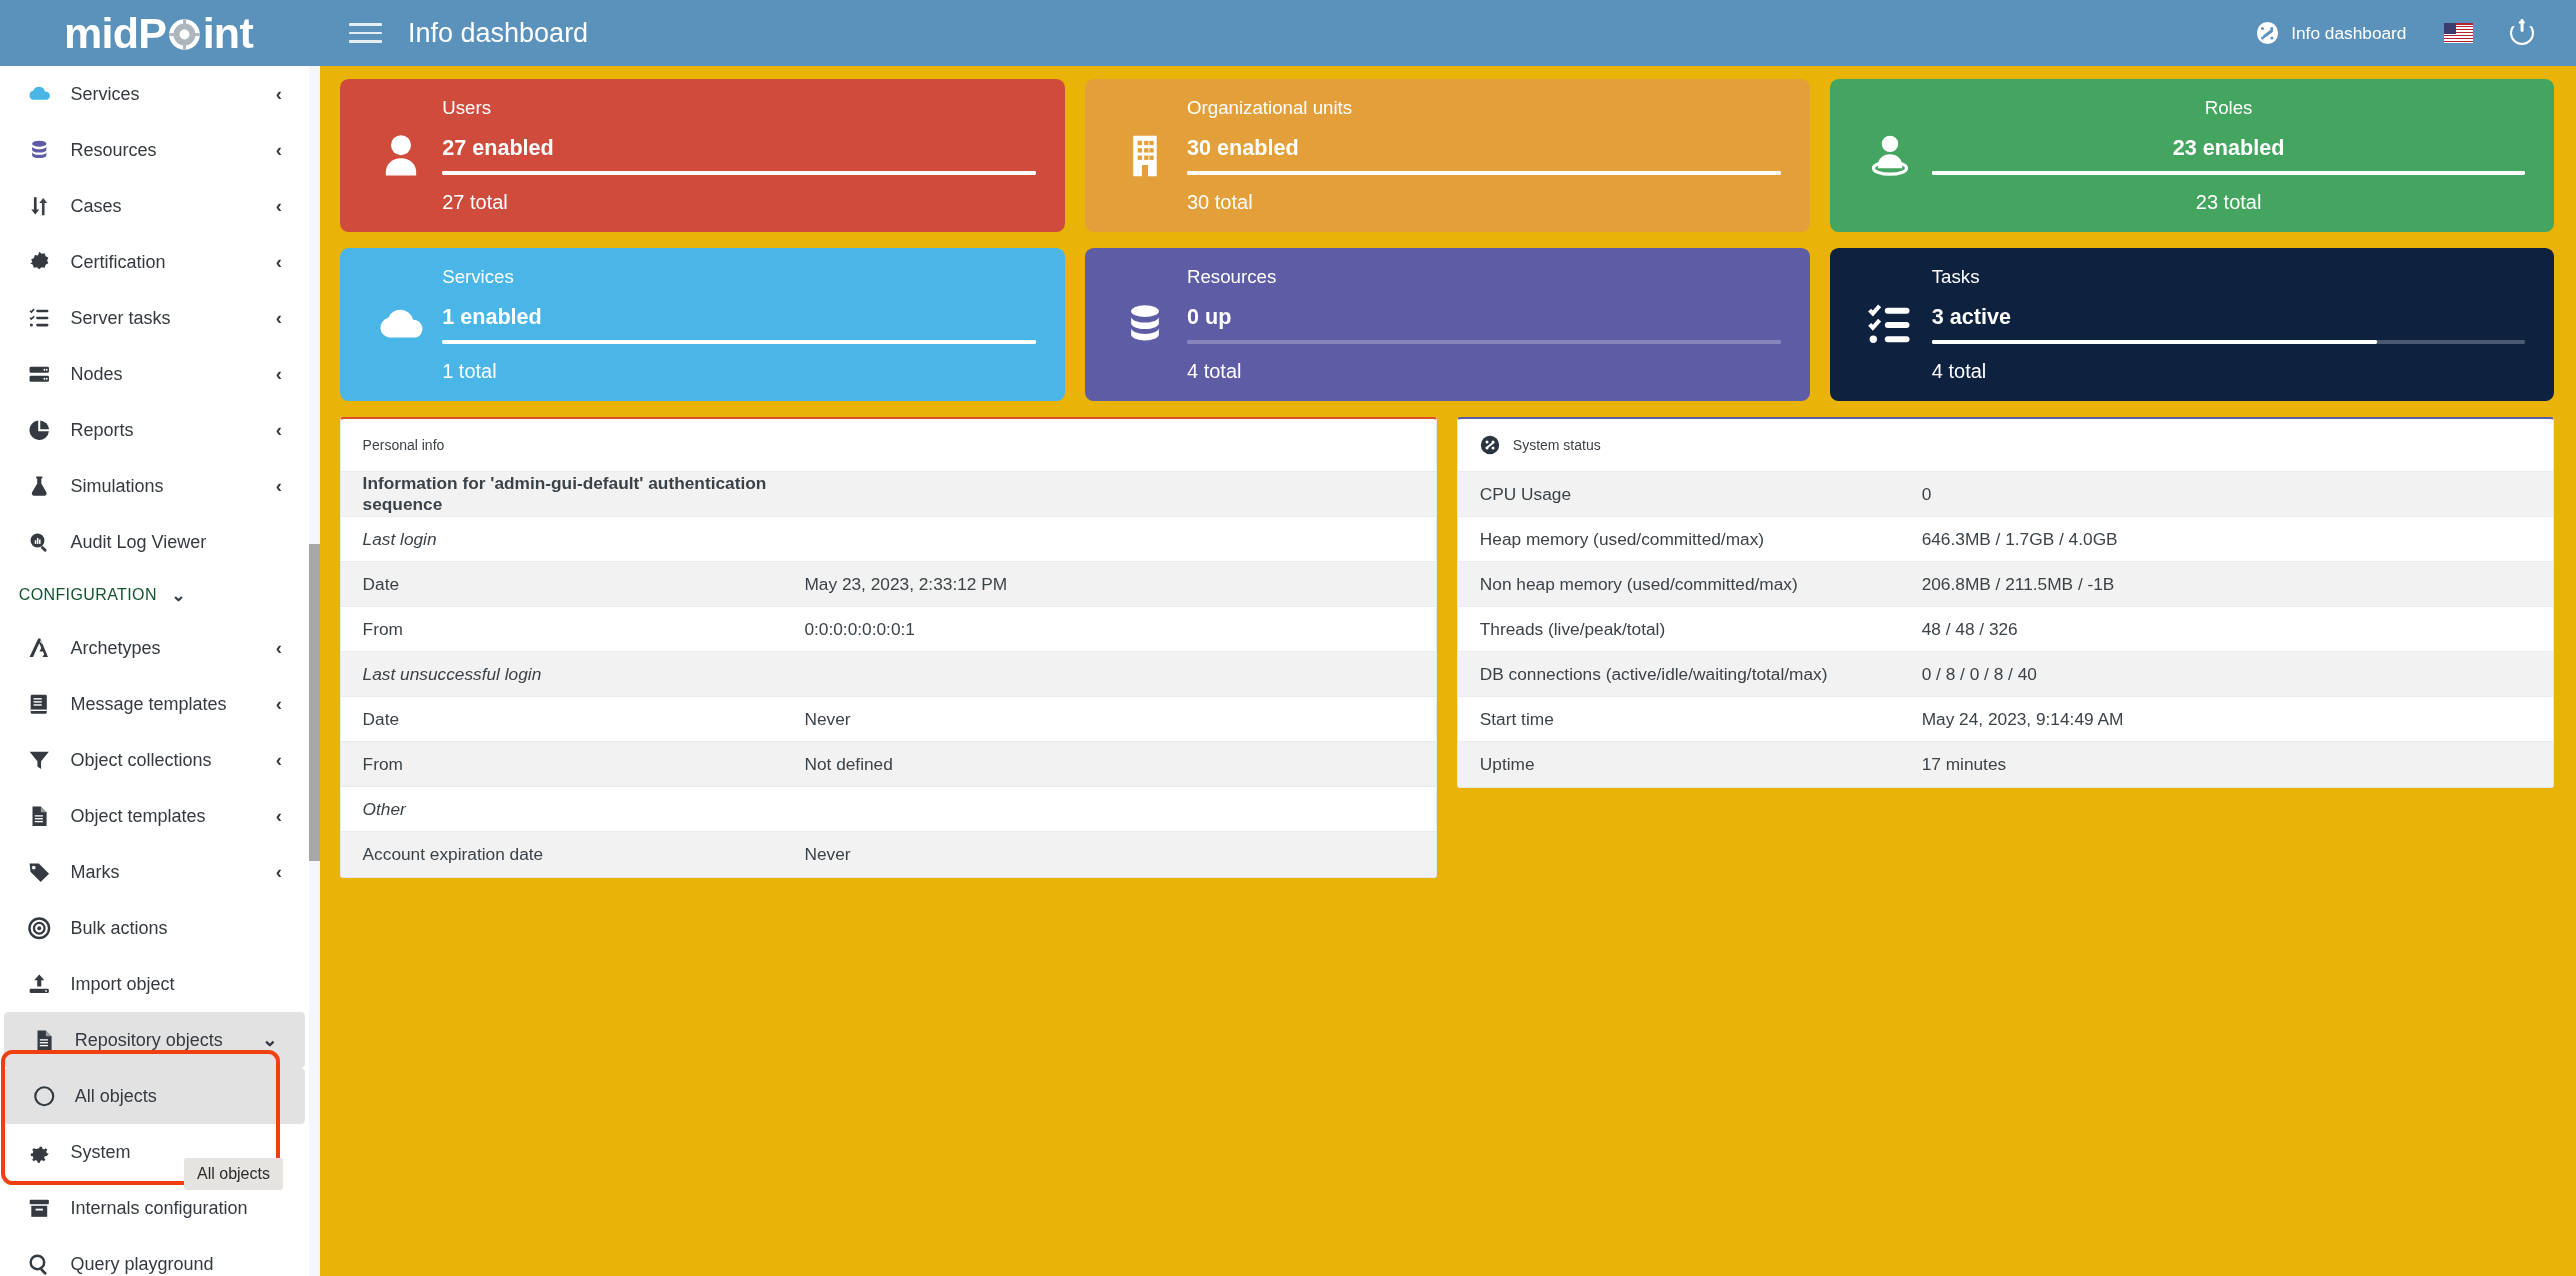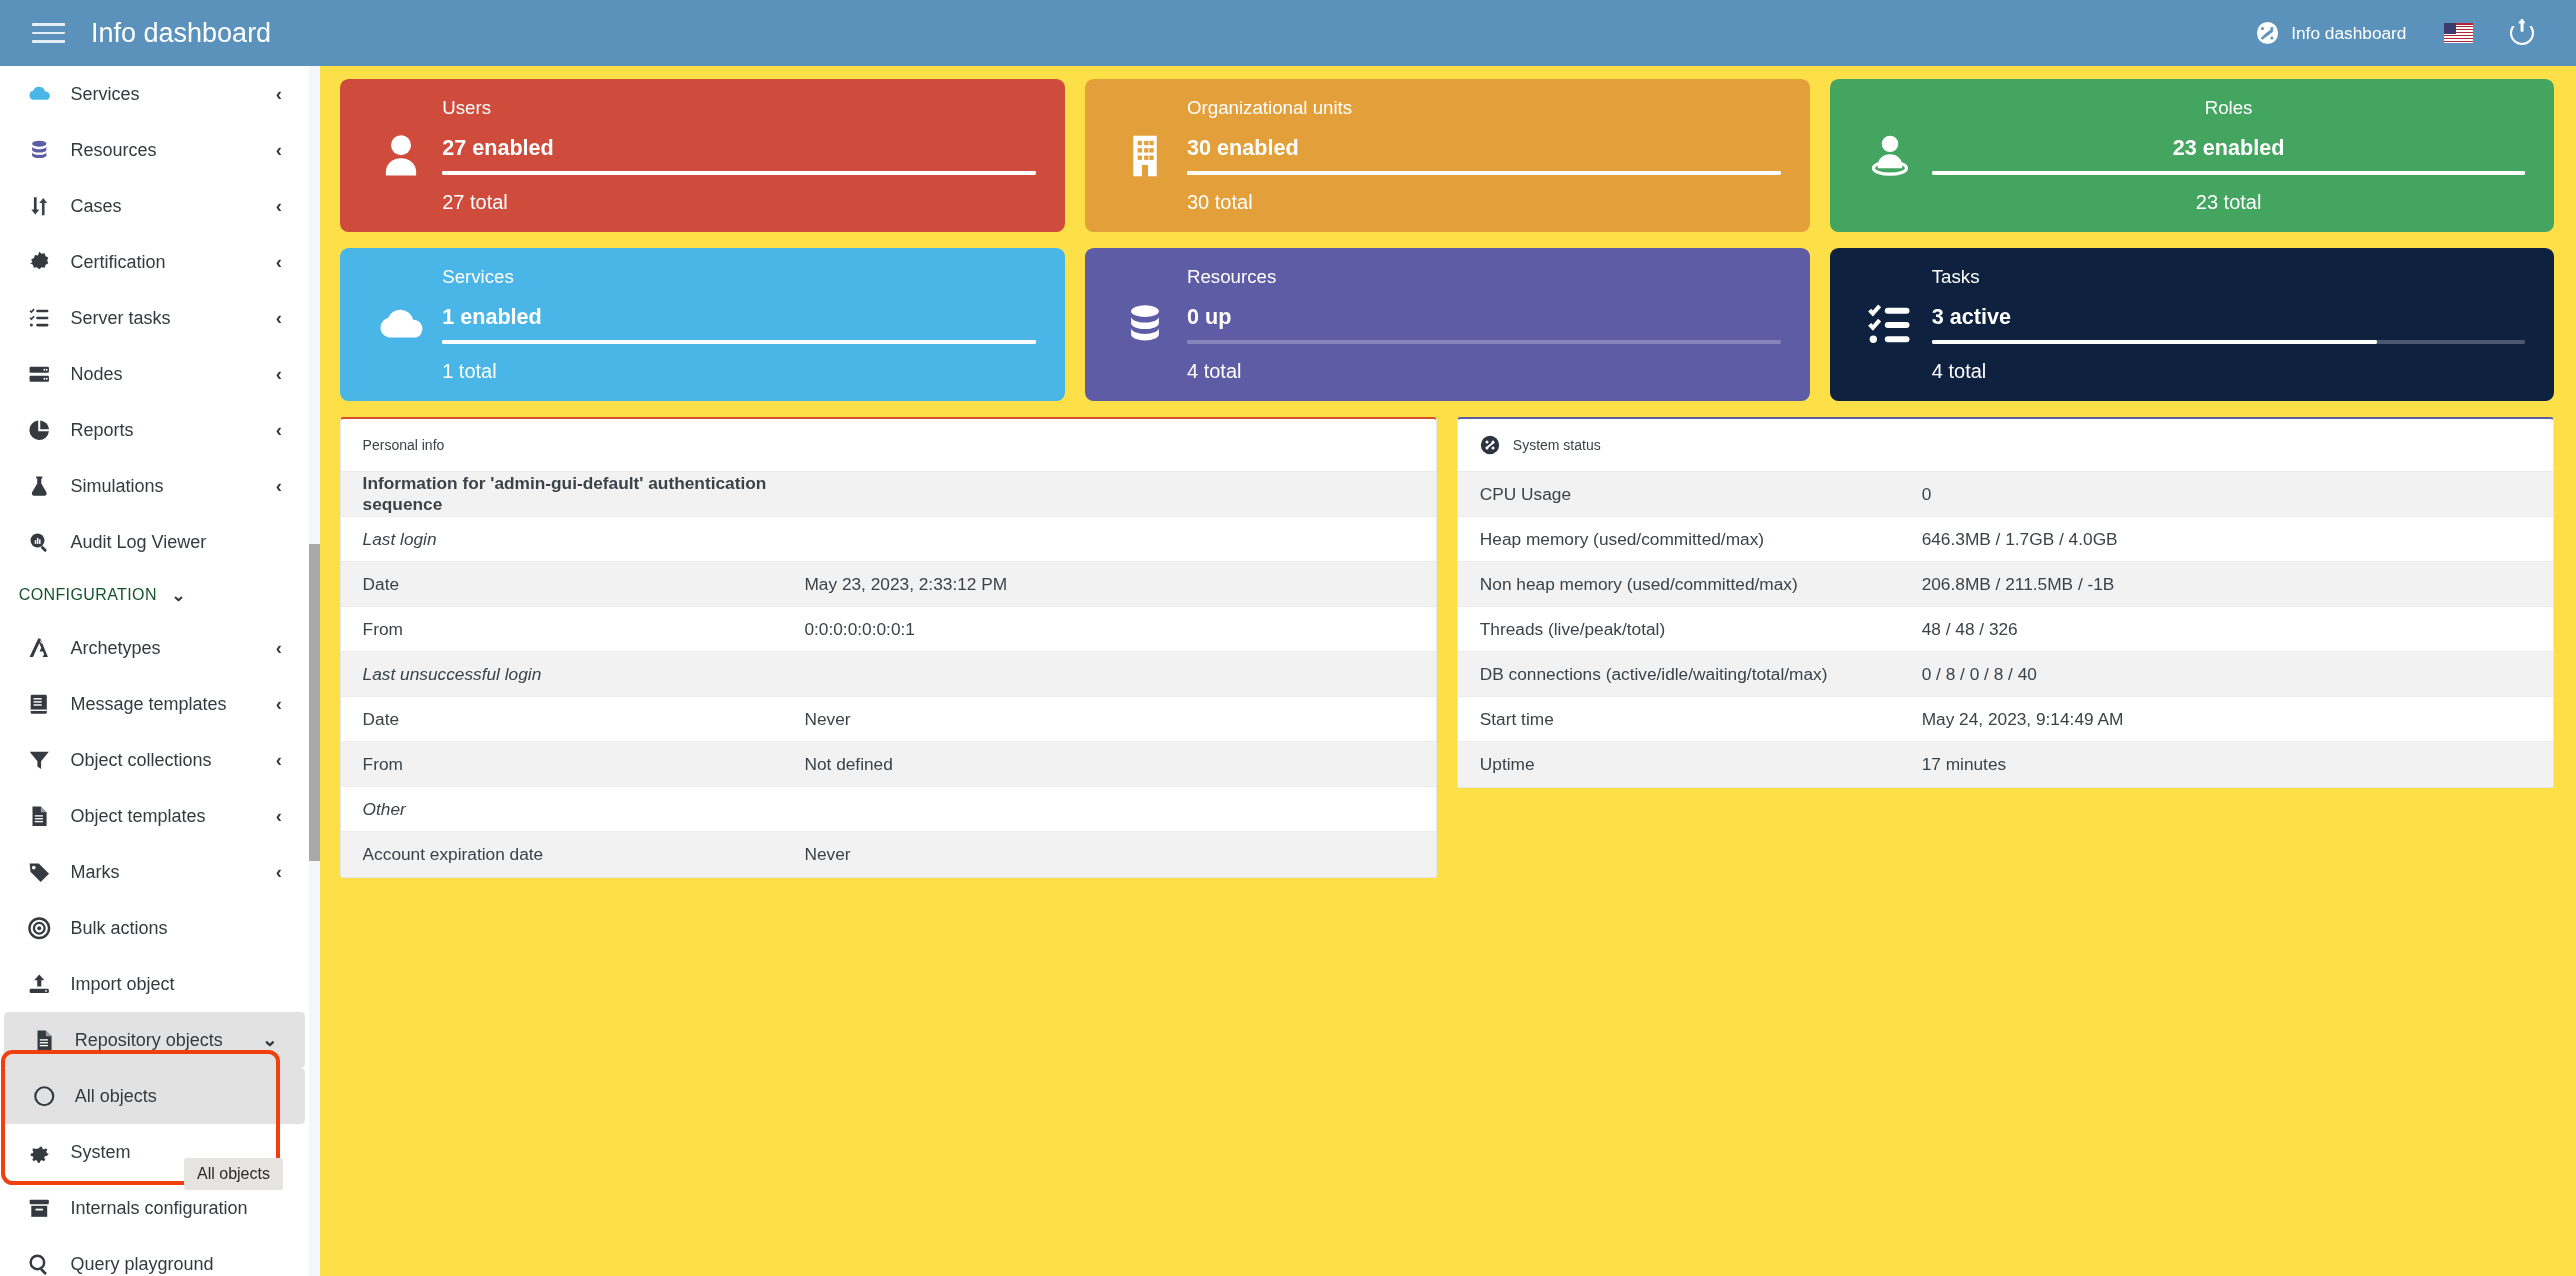--- a/index.html
+++ b/index.html
@@ -113,21 +113,21 @@
     border: 4.3px solid #f0400f; border-radius: 11.5px; pointer-events: none;
   }
   .tooltip {
     position: absolute; left: 184px; top: 1092px;
     background: #e6e4e0; color: #2b2b2b; font-size: 16px;
     padding: 7.2px 13px; border-radius: 2.9px; white-space: nowrap;
   }
 
   
   .main { position: absolute; left: 320px; top: 66px; width: 2256px; height: 1210px;
-          background: #fde047; padding: 13px 21.6px 0 20px; }
+          background: #eab308; padding: 13px 21.6px 0 20px; }
 
   .card-row { display: flex; gap: 20px; margin-bottom: 16px; }
   .info-card {
     flex: 1; height: 153px; border-radius: 8.6px; position: relative;
     padding: 18.7px 29px 18.7px 26px; display: flex; align-items: center;
     color: #ffffff; overflow: hidden;
   }
   .card-icon { width: 69px; flex: 0 0 69px; display: flex; align-items: center;
                justify-content: center; }
   .card-body { flex: 1; display: flex; flex-direction: column; justify-content: center;
@@ -160,20 +160,43 @@
   .row.head-row { font-weight: bold; }
   .row.group-row .rkey { font-style: italic; }
   .row:last-child { border-bottom: none; }
 </style>
 </head>
 <body>
 
 <div class="app">
 
   <div class="topbar">
+    <div class="brand">
+      <div class="brand-logo">
+        <span>midP</span>
+        <span class="gear">
+          <svg width="35" height="35" viewBox="0 0 24 24">
+            <circle cx="12" cy="12" r="10.5" fill="#ffffff"></circle>
+            <g fill="#aeb6bd">
+              <circle cx="12" cy="12" r="7.5"></circle>
+            </g>
+            <g fill="#ffffff">
+                <circle cx="12" cy="12" r="3.4"></circle>
+              </g>
+            <g fill="#aeb6bd">
+              <rect x="11" y="1.6" width="2" height="3.4"></rect>
+              <rect x="11" y="19" width="2" height="3.4"></rect>
+              <rect x="1.6" y="11" width="3.4" height="2"></rect>
+              <rect x="19" y="11" width="3.4" height="2"></rect>
+            </g>
+          </svg>
+        </span>
+        <span>int</span>
+      </div>
+    </div>
     <div class="hamburger">
       <span></span>
         <span></span>
         <span></span>
     </div>
     <div class="page-title">Info dashboard</div>
     <div class="topbar-right">
       <div class="tb-item">
         <span class="dash-icon"></span>
         <span>Info dashboard</span>

